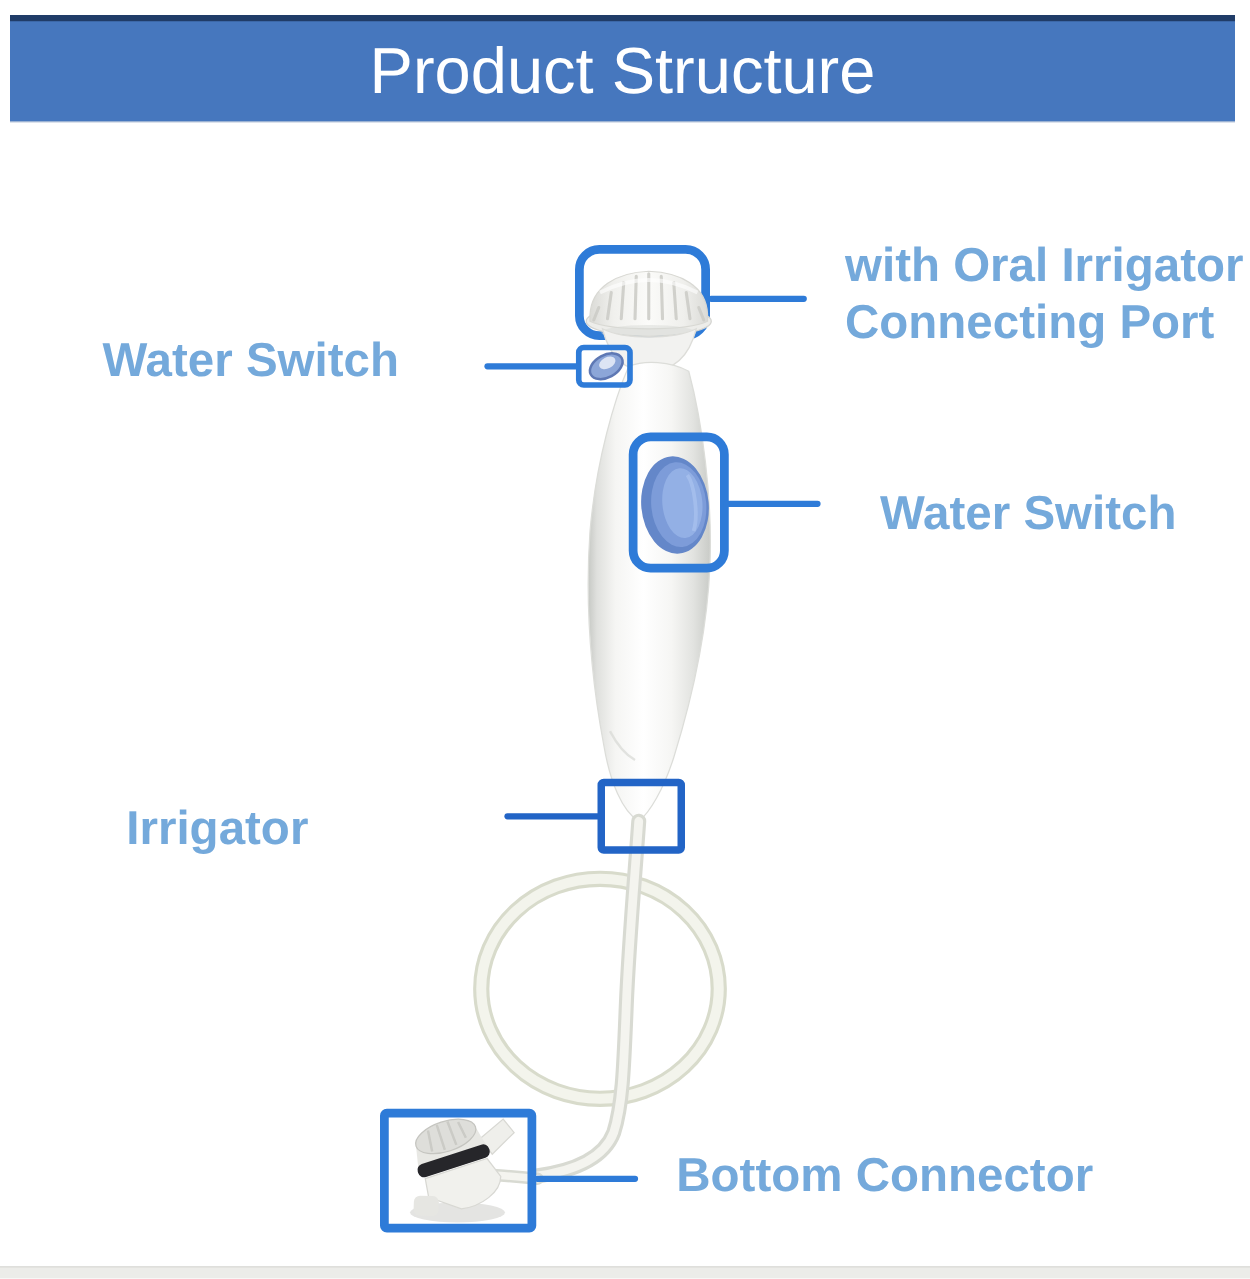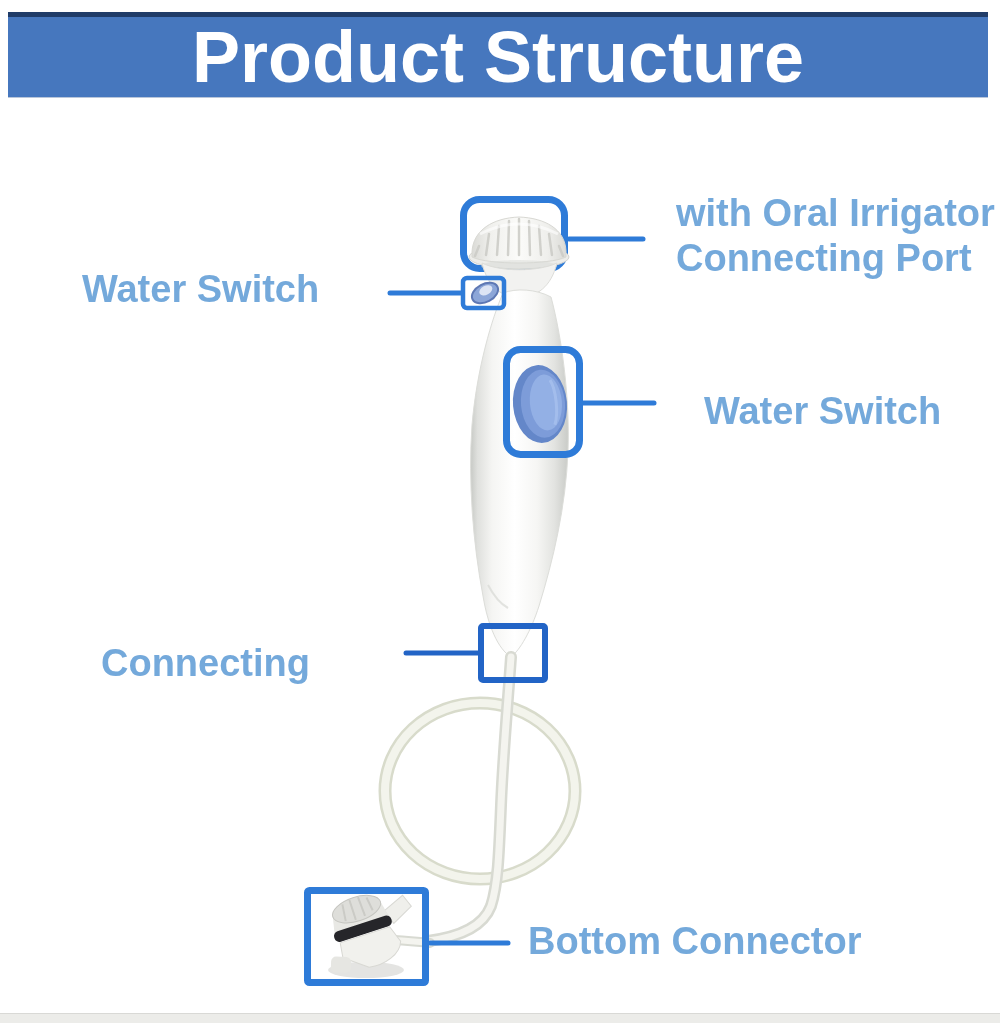--- a/index.html
+++ b/index.html
@@ -21,21 +21,21 @@
   .title-bar{
     position:absolute;left:8px;top:12px;width:980px;height:85px;
     background:var(--header-bg);
     border-top:5px solid var(--header-edge);
     box-sizing:border-box;
     display:flex;align-items:center;justify-content:center;
     box-shadow:0 1px 0 #b9c6da;
   }
   .title-bar .title{
     color:var(--header-text);
-    font-size:72px;font-weight:bold;letter-spacing:0px;
+    font-size:52px;font-weight:normal;letter-spacing:0px;
   }
   .art{position:absolute;left:0;top:0;width:1000px;height:1023px;}
   .label{
     position:absolute;color:var(--label-text);
     font-size:38px;font-weight:bold;line-height:45px;white-space:nowrap;
   }
   
   .callout-stroke{fill:none;stroke:var(--callout-blue);}
   .callout-stroke-dark{fill:none;stroke:var(--callout-blue-dark);}
   .callout-line{stroke:var(--callout-blue);stroke-width:5;stroke-linecap:round;}
@@ -158,18 +158,18 @@
 
   <div class="label" style="left:676px;top:191px;">
     <div>with Oral Irrigator</div>
     <div>Connecting Port</div>
   </div>
 
   <div class="label" style="left:82px;top:267px;">Water Switch</div>
 
   <div class="label" style="left:704px;top:389px;">Water Switch</div>
 
-  <div class="label" style="left:101px;top:641px;">Connecting</div>
+  <div class="label" style="left:101px;top:641px;">Irrigator</div>
 
-  <div class="label" style="left:528px;top:919px;">Bottom Connector</div>
+  <div class="label" style="left:541px;top:919px;">Bottom Connector</div>
 
   <div class="footer-strip"></div>
 </div>
 
 </body></html>

